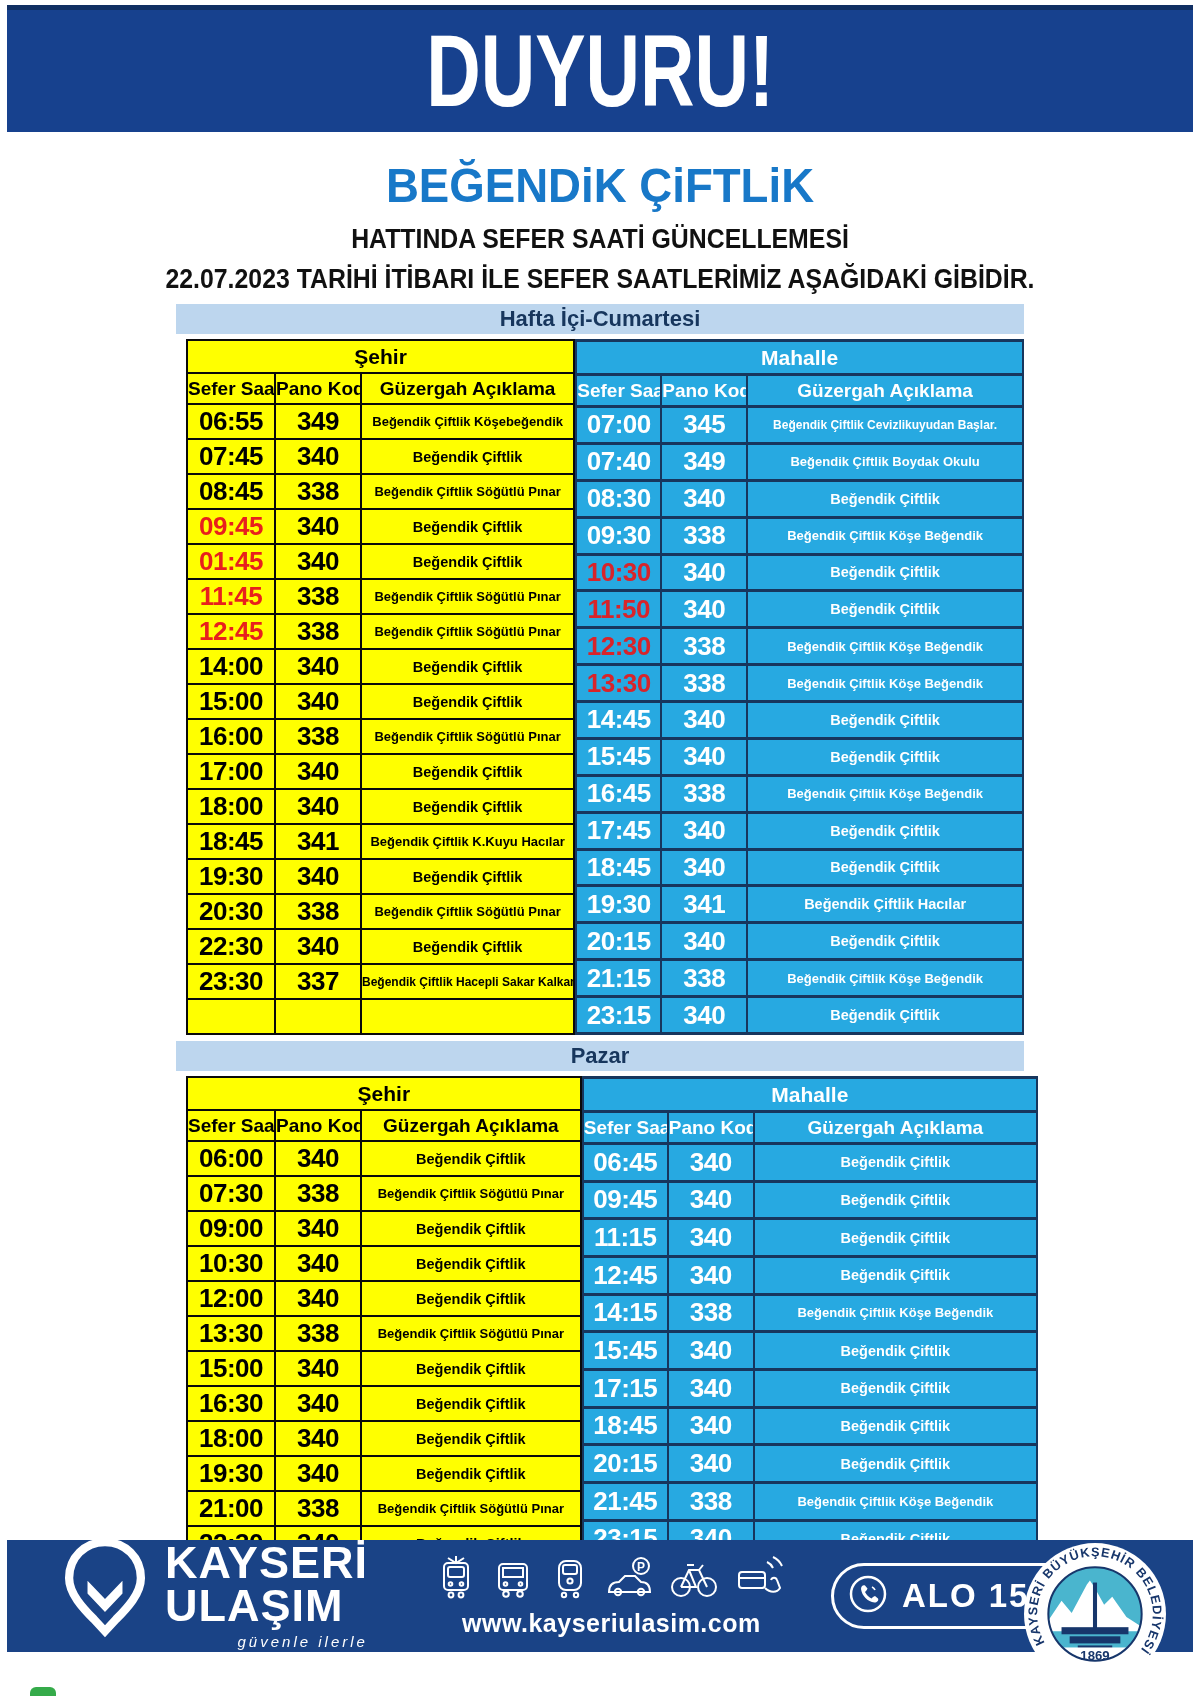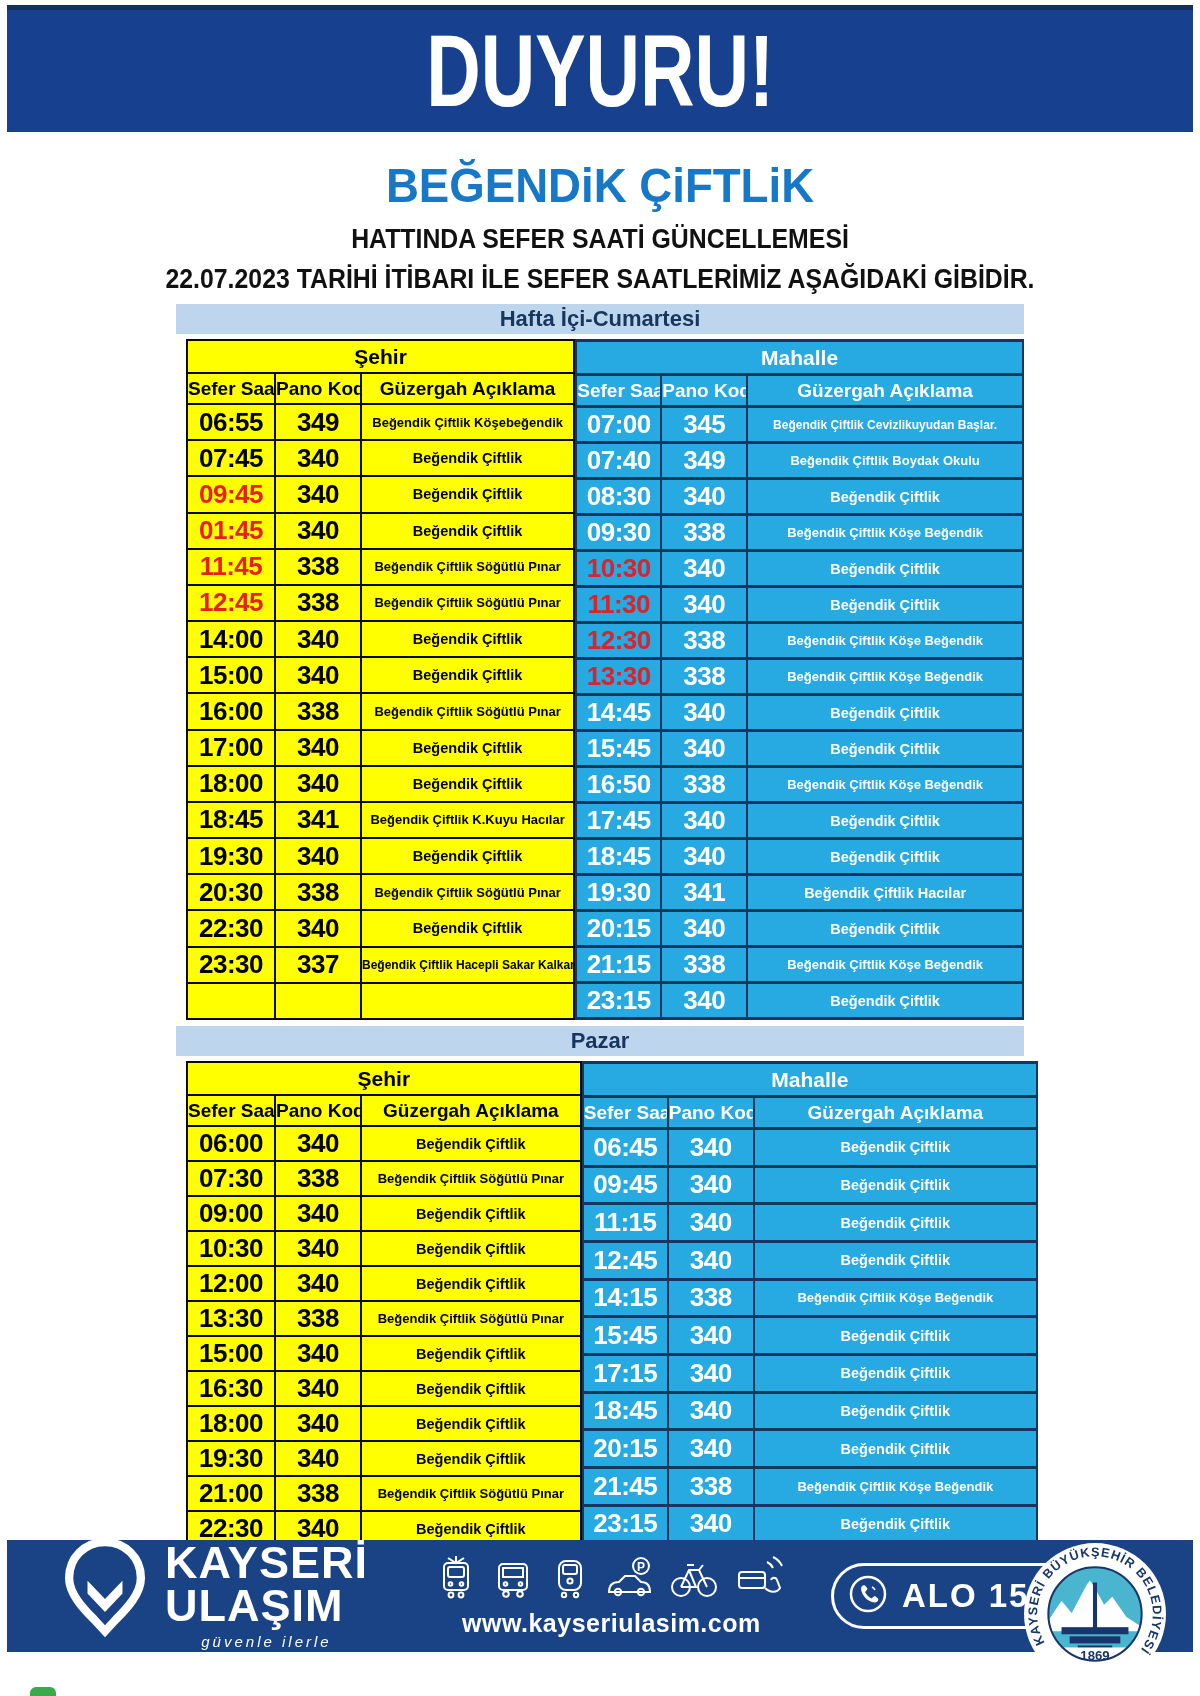--- a/index.html
+++ b/index.html
@@ -41,21 +41,21 @@
   td.route{font-weight:bold;}
   .city td.time.red{color:#e8201d;}
   .district td.time.red{color:#d8242a;}
 
   
   .footer{position:absolute;left:7px;right:7px;top:1540px;height:112px;background:#1a4386;
           display:flex;align-items:center;}
   .brand{display:flex;align-items:center;margin-left:52px;}
   .brand-text{margin-left:14px;color:#fff;}
   .brand-text .b1,.brand-text .b2{font-size:45px;font-weight:bold;line-height:0.95;letter-spacing:1px;}
-  .brand-text .tag{font-size:15px;font-style:italic;letter-spacing:3px;text-align:center;margin-top:6px;}
+  .brand-text .tag{font-size:15px;font-style:italic;letter-spacing:3px;text-align:right;margin-top:6px;}
   .mid{margin-left:66px;display:flex;flex-direction:column;align-items:center;}
   .icon-row{display:flex;gap:13px;align-items:flex-end;}
   .site{color:#fff;font-weight:bold;font-size:25px;margin-top:5px;letter-spacing:0.5px;}
   .alo{margin-left:42px;display:flex;align-items:center;gap:14px;border:3px solid #fff;
        border-radius:40px;padding:8px 26px 8px 14px;}
   .alo .lbl{color:#fff;font-weight:bold;font-size:33px;letter-spacing:2px;}
   .seal{position:absolute;right:26px;top:2px;}
   .blob{position:absolute;left:30px;bottom:0;width:26px;height:9px;background:#35ab4a;
         border-radius:6px 6px 0 0;}
 </style>
@@ -98,20 +98,25 @@
                 <td class="time">06:55</td>
                 <td class="code">349</td>
                 <td class="route" style="font-size: 13px;">Beğendik Çiftlik Köşebeğendik</td>
               </tr>
               <tr>
                 <td class="time">07:45</td>
                 <td class="code">340</td>
                 <td class="route" style="font-size: 14.5px;">Beğendik Çiftlik</td>
               </tr>
               <tr>
+                <td class="time">08:45</td>
+                <td class="code">338</td>
+                <td class="route" style="font-size: 13px;">Beğendik Çiftlik Söğütlü Pınar</td>
+              </tr>
+              <tr>
                 <td class="time red">09:45</td>
                 <td class="code">340</td>
                 <td class="route" style="font-size: 14.5px;">Beğendik Çiftlik</td>
               </tr>
               <tr>
                 <td class="time red">01:45</td>
                 <td class="code">340</td>
                 <td class="route" style="font-size: 14.5px;">Beğendik Çiftlik</td>
               </tr>
               <tr>
@@ -217,21 +222,21 @@
                 <td class="time">09:30</td>
                 <td class="code">338</td>
                 <td class="route" style="font-size: 13px;">Beğendik Çiftlik Köşe Beğendik</td>
               </tr>
               <tr>
                 <td class="time red">10:30</td>
                 <td class="code">340</td>
                 <td class="route" style="font-size: 14.5px;">Beğendik Çiftlik</td>
               </tr>
               <tr>
-                <td class="time red">11:30</td>
+                <td class="time red">11:50</td>
                 <td class="code">340</td>
                 <td class="route" style="font-size: 14.5px;">Beğendik Çiftlik</td>
               </tr>
               <tr>
                 <td class="time red">12:30</td>
                 <td class="code">338</td>
                 <td class="route" style="font-size: 13px;">Beğendik Çiftlik Köşe Beğendik</td>
               </tr>
               <tr>
                 <td class="time red">13:30</td>
@@ -242,21 +247,21 @@
                 <td class="time">14:45</td>
                 <td class="code">340</td>
                 <td class="route" style="font-size: 14.5px;">Beğendik Çiftlik</td>
               </tr>
               <tr>
                 <td class="time">15:45</td>
                 <td class="code">340</td>
                 <td class="route" style="font-size: 14.5px;">Beğendik Çiftlik</td>
               </tr>
               <tr>
-                <td class="time">16:50</td>
+                <td class="time">16:45</td>
                 <td class="code">338</td>
                 <td class="route" style="font-size: 13px;">Beğendik Çiftlik Köşe Beğendik</td>
               </tr>
               <tr>
                 <td class="time">17:45</td>
                 <td class="code">340</td>
                 <td class="route" style="font-size: 14.5px;">Beğendik Çiftlik</td>
               </tr>
               <tr>
                 <td class="time">18:45</td>

